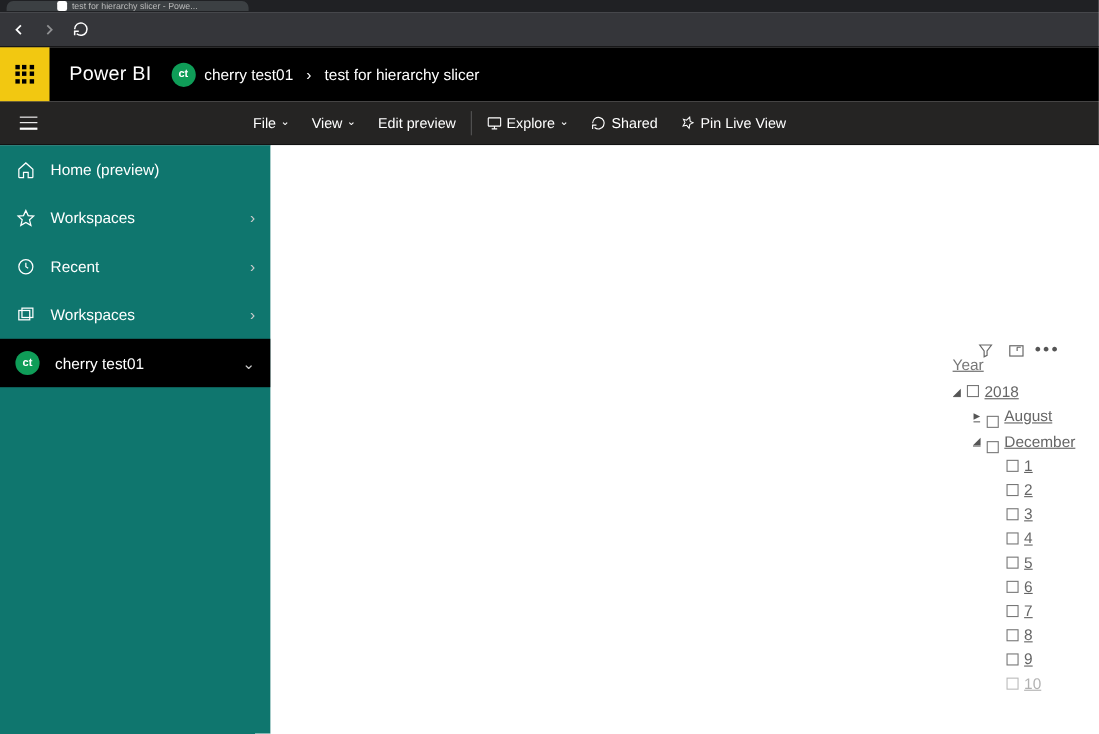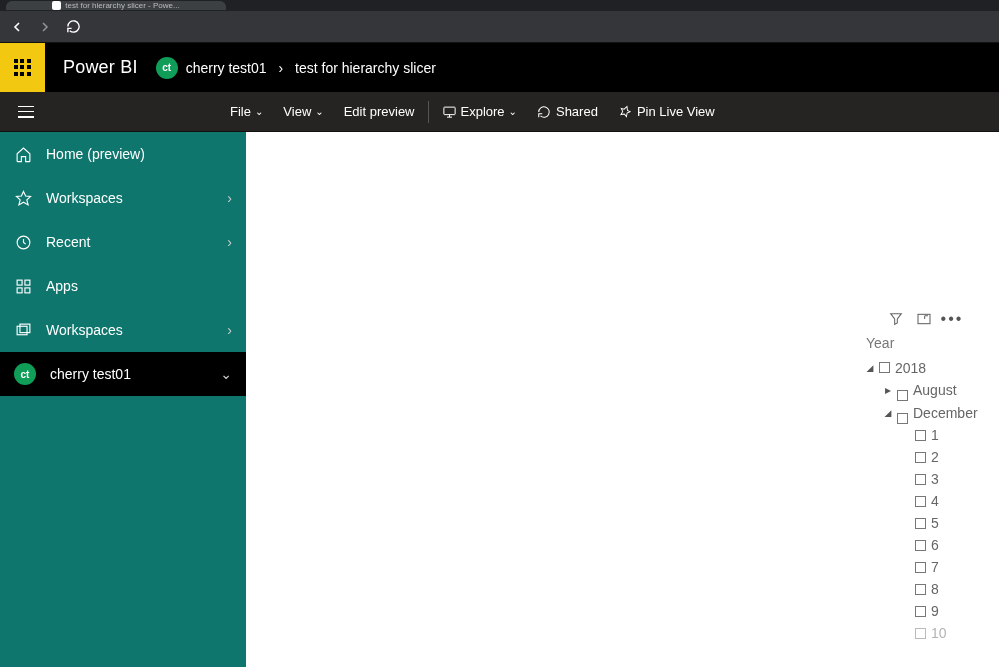--- a/index.html
+++ b/index.html
@@ -41,21 +41,21 @@
 .nav-item{height:44px;display:flex;align-items:center;padding:0 14px;gap:14px;font-size:14px;cursor:pointer;}
 .nav-item .chev-r{margin-left:auto;font-size:14px;color:#ccc;}
 .nav-item.active{background:#000;}
 .nav-item.active .ws-badge{margin-right:0;}
 .nav-icon{width:18px;height:18px;display:flex;align-items:center;justify-content:center;color:#fff;}
 
 .canvas{flex:1;background:#fff;position:relative;overflow:hidden;}
 .visual-toolbar{position:absolute;top:178px;right:38px;display:flex;gap:10px;color:#555;font-size:16px;}
 .vt-icon{width:18px;height:18px;display:flex;align-items:center;justify-content:center;cursor:pointer;}
 
-.slicer{position:absolute;left:620px;top:203px;font-size:14px;color:#636363;}
+.slicer{position:absolute;left:620px;top:191px;font-size:14px;color:#636363;text-decoration:underline;}
 .slicer-title{font-size:14px;color:#777;margin-bottom:5px;}
 .tree-row{display:flex;align-items:center;gap:5px;line-height:22px;}
 .caret{width:8px;font-size:12px;color:#555;display:inline-block;text-align:center;cursor:pointer;}
 .caret.right::before{content:"▸";}
 .caret.down::before{content:"◢";font-size:9px;}
 .cb{width:11px;height:11px;border:1px solid #777;display:inline-block;}
 .l1{padding-left:0;}
 .l2{padding-left:18px;align-items:flex-end;}
 .l3{padding-left:36px;}
 .val{color:#666;}
@@ -188,31 +188,20 @@
             <circle cx="12" cy="12" r="9"></circle>
             <path d="M12 7v5l3 2"></path>
           </svg>
       </div>
       <span>Recent</span>
       <span class="chev-r">›</span>
     </div>
     <div class="nav-item">
       <div class="nav-icon">
         <svg width="17" height="17" viewBox="0 0 24 24" fill="none" stroke="#fff" stroke-width="1.6">
-            <rect x="3" y="3" width="7" height="7"></rect>
-            <rect x="14" y="3" width="7" height="7"></rect>
-            <rect x="3" y="14" width="7" height="7"></rect>
-            <rect x="14" y="14" width="7" height="7"></rect>
-          </svg>
-      </div>
-      <span>Apps</span>
-    </div>
-    <div class="nav-item">
-      <div class="nav-icon">
-        <svg width="17" height="17" viewBox="0 0 24 24" fill="none" stroke="#fff" stroke-width="1.6">
             <rect x="3" y="6" width="14" height="12"></rect>
             <rect x="7" y="3" width="14" height="12"></rect>
           </svg>
       </div>
       <span>Workspaces</span>
       <span class="chev-r">›</span>
     </div>
     <div class="nav-item active">
       <div class="ws-badge">ct</div>
       <span>cherry test01</span>

